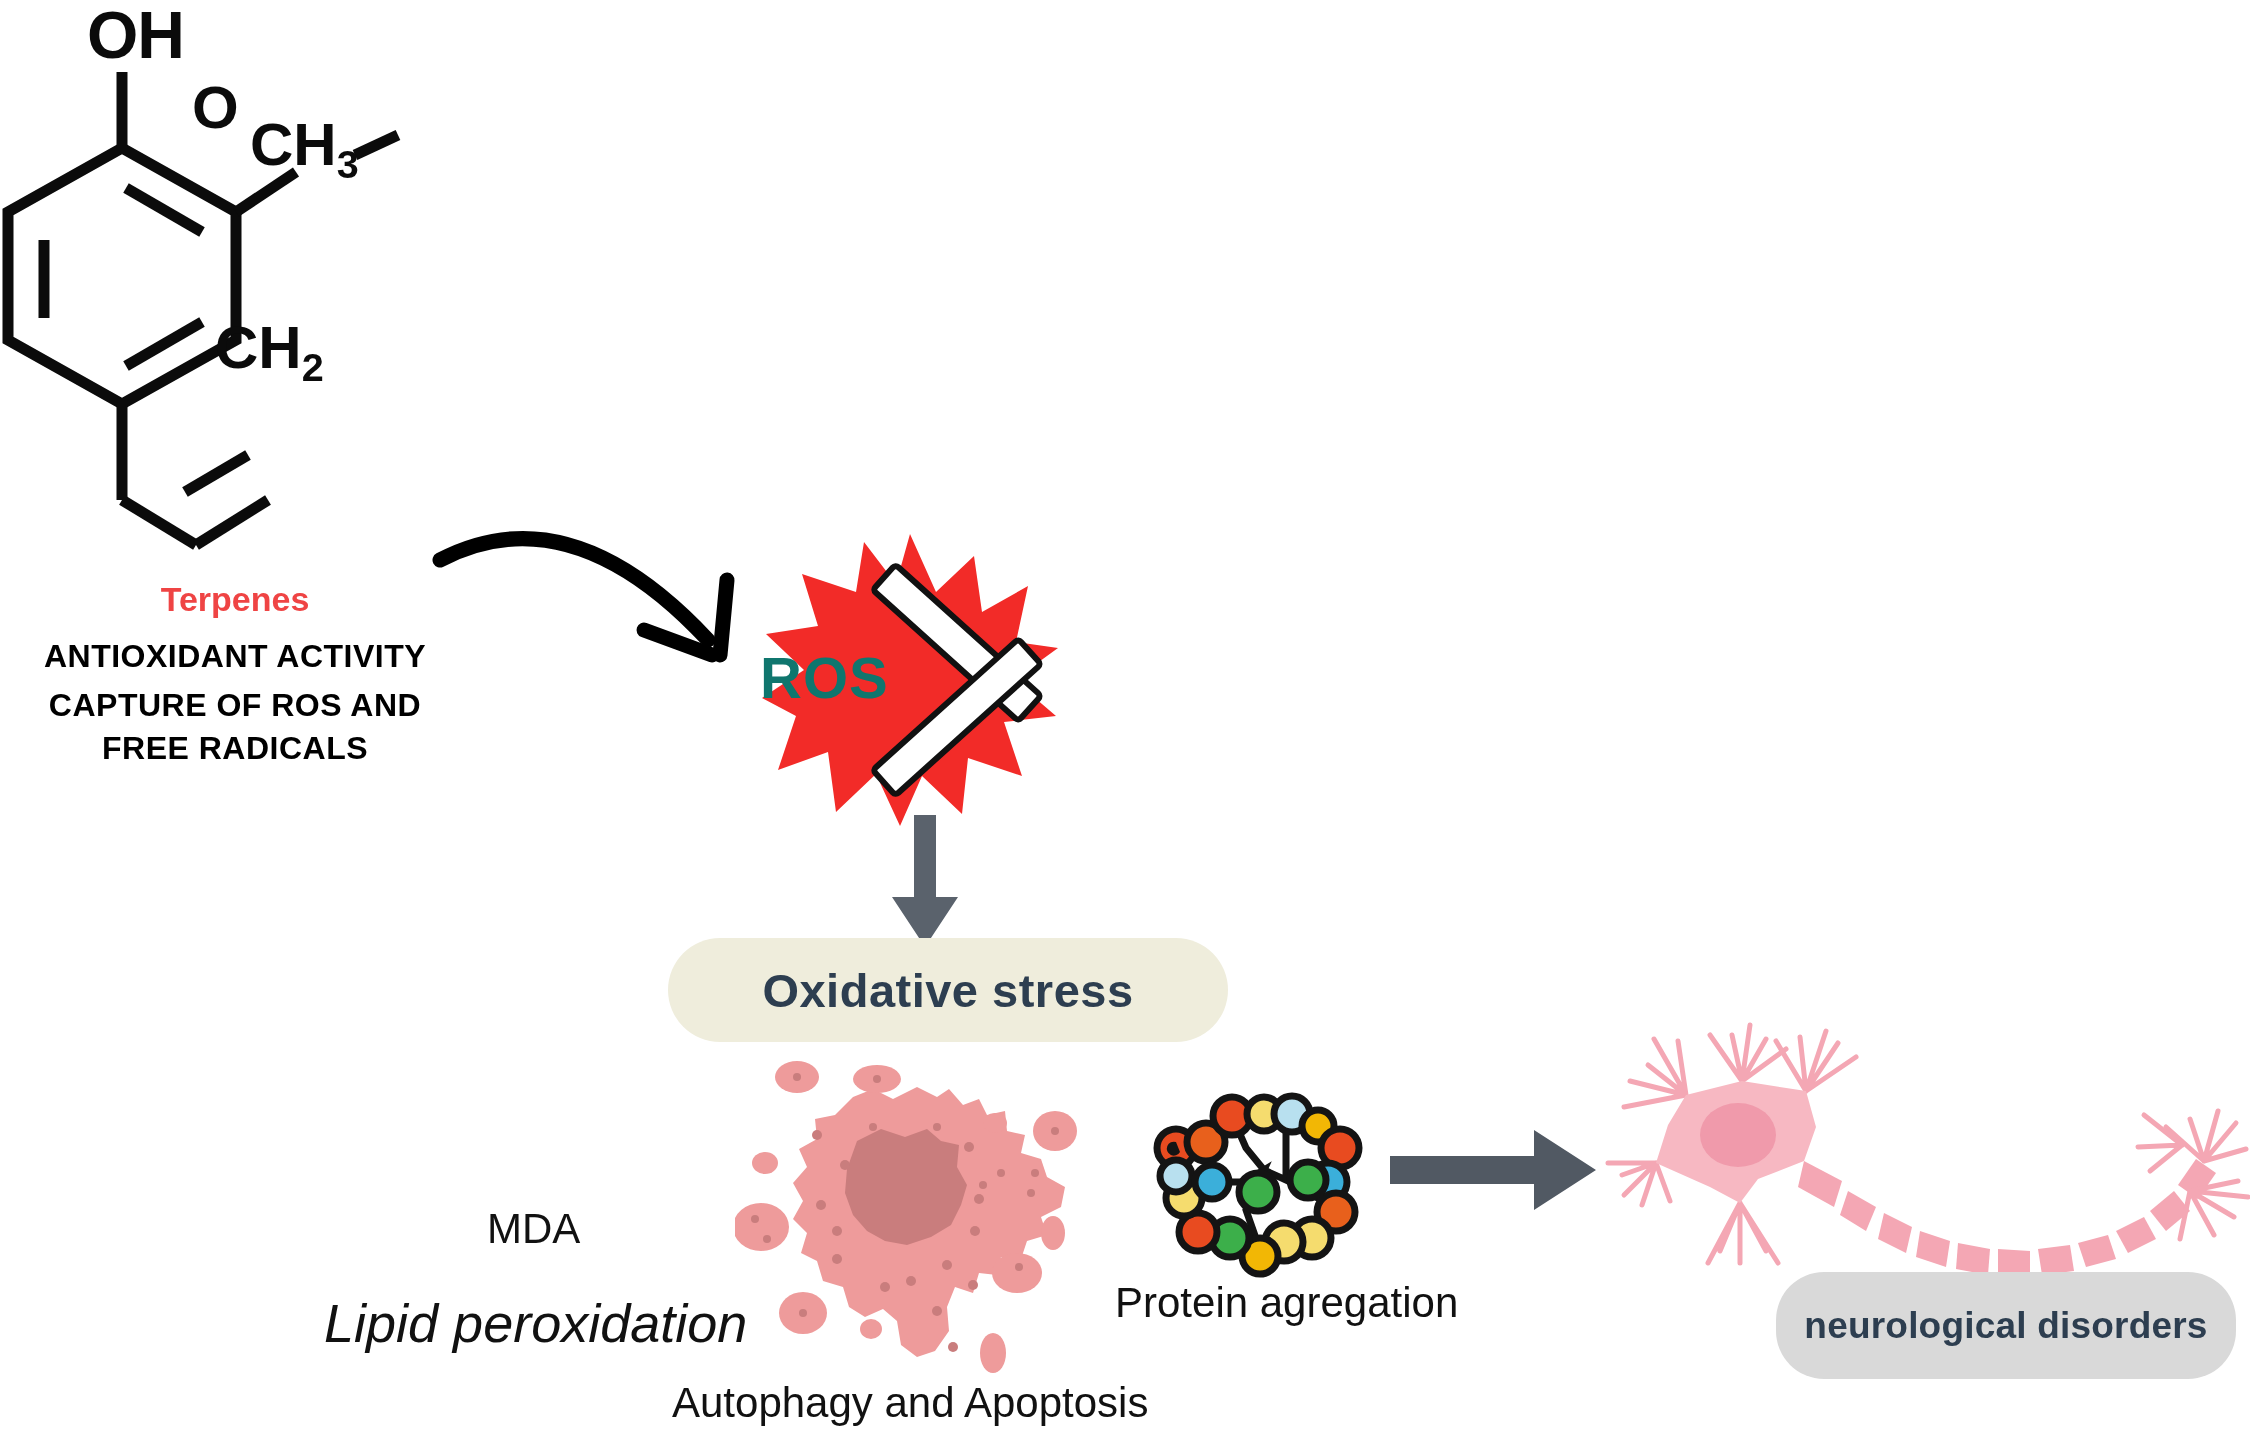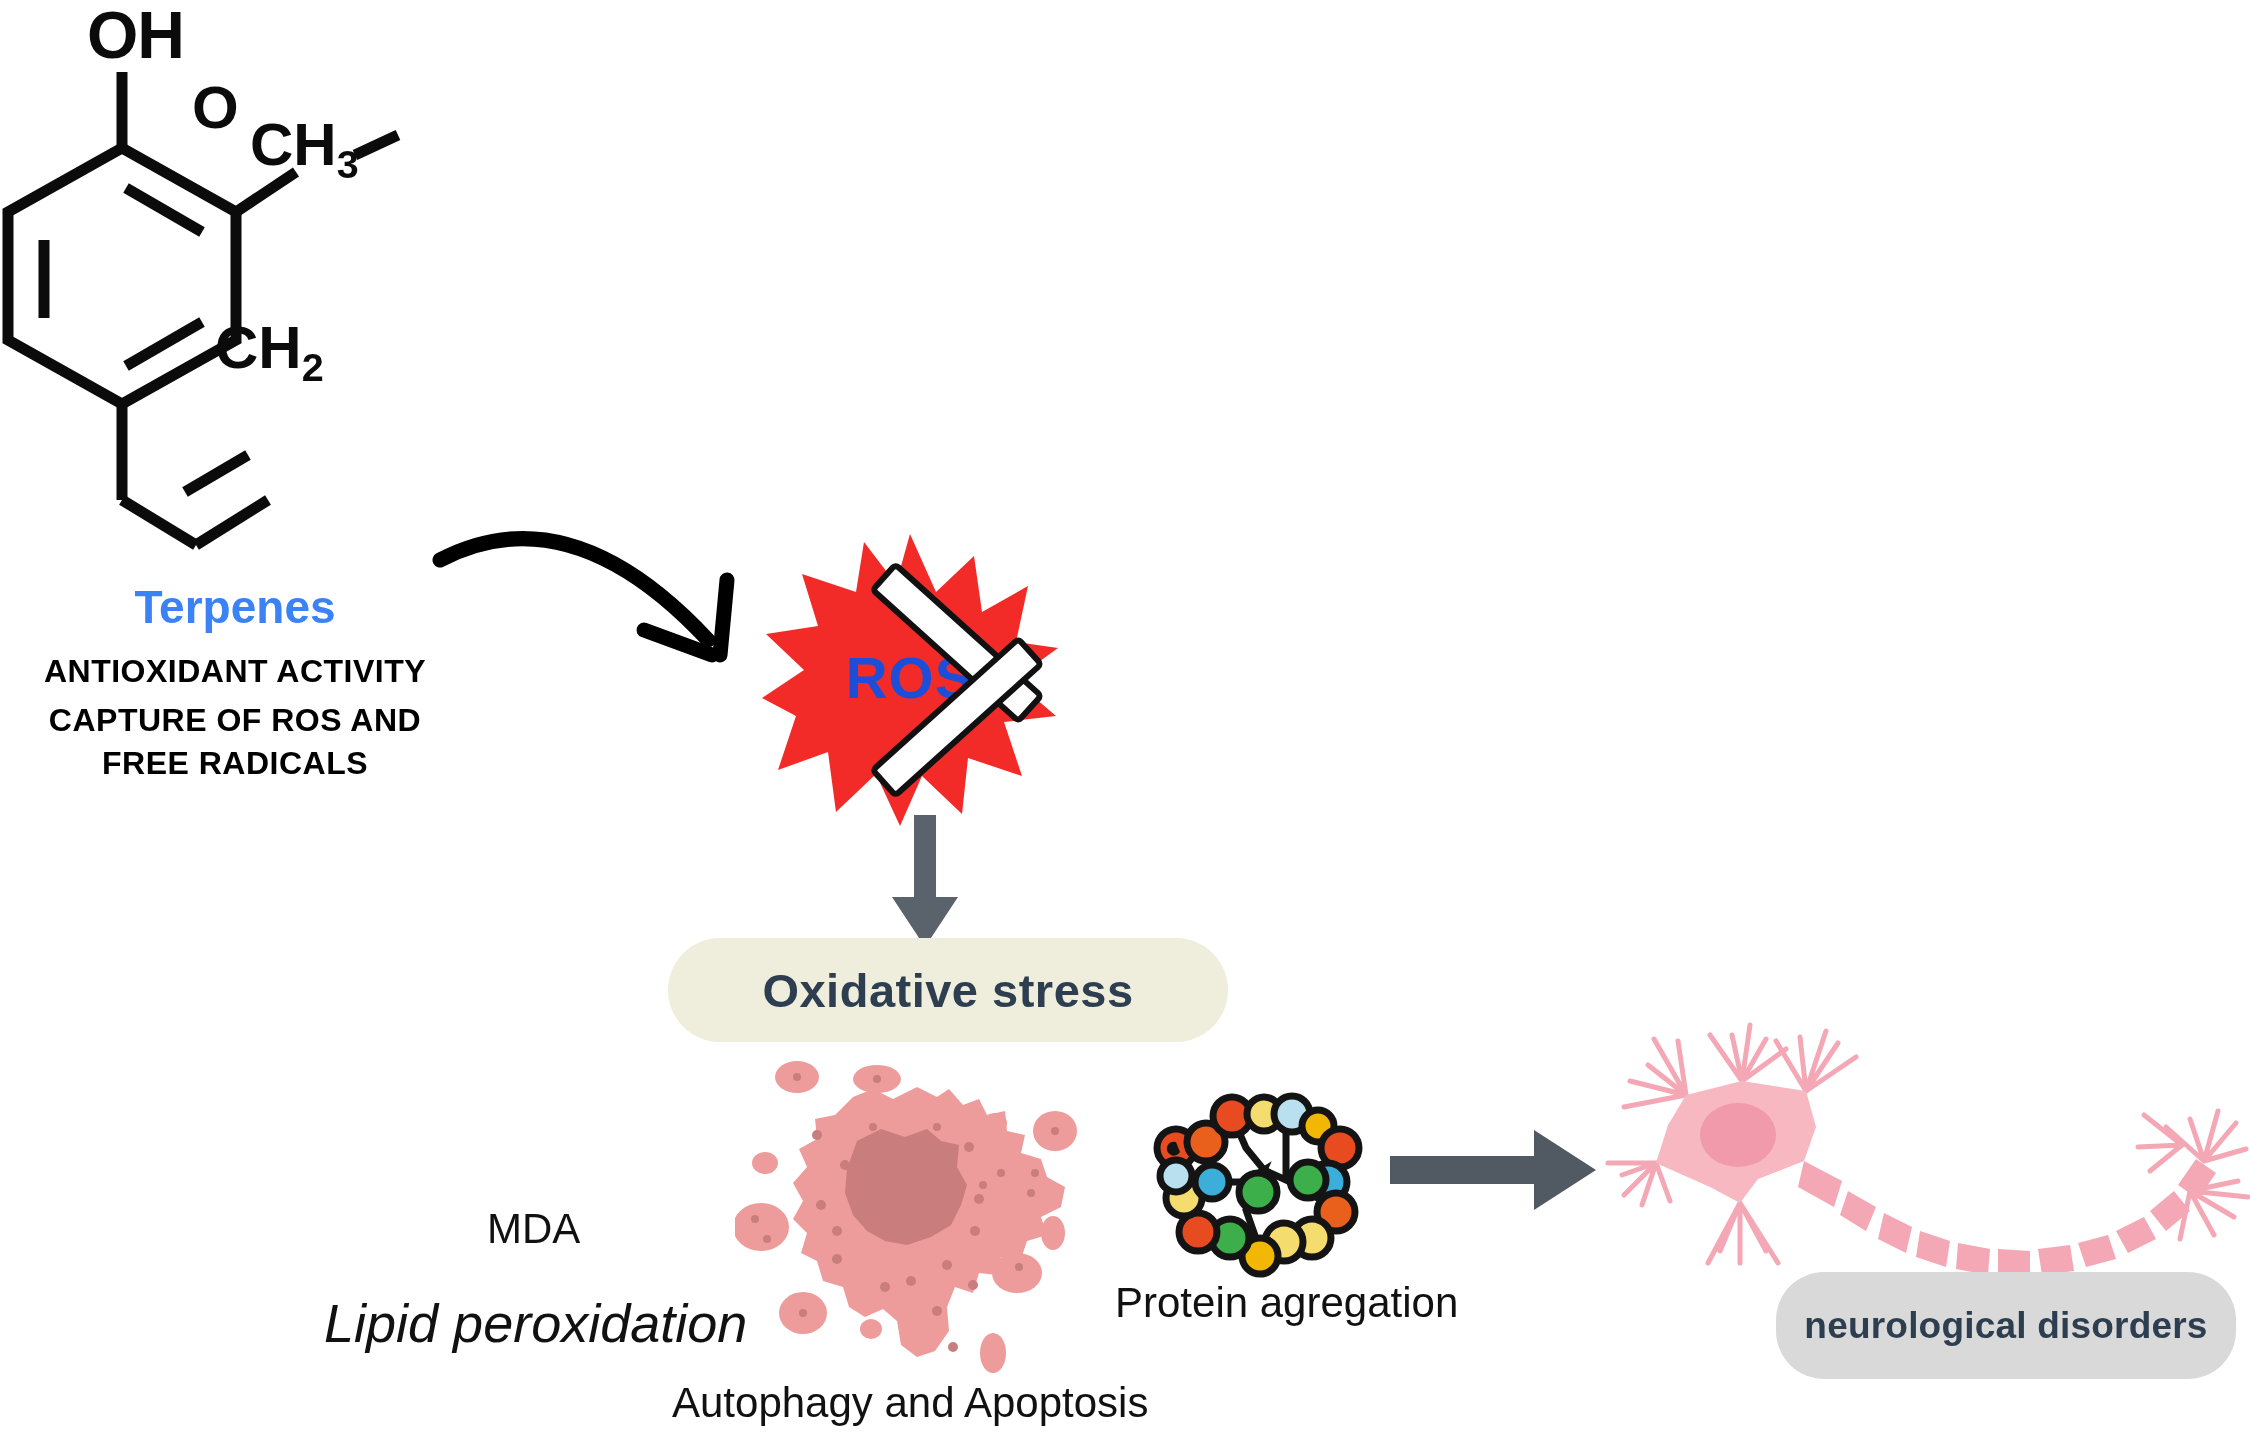--- a/index.html
+++ b/index.html
@@ -36,47 +36,47 @@
   #chem-ch3 { left: 250px; top: 115px; font-size: 60px; }
   #chem-ch2 { left: 215px; top: 318px; font-size: 60px; }
   .sub { font-size: 0.66em; vertical-align: sub; }
 
   
   #terpenes-block {
     left: 0px; top: 580px; width: 470px;
     text-align: center;
   }
   #terpenes-title {
-    font-size: 46px;
-    font-weight: 700;
-    color: #3b82f6;
+    font-size: 34px;
+    font-weight: 700;
+    color: #ef4444;
     letter-spacing: 0px;
     margin-bottom: 16px;
   }
   .terpenes-sub {
     font-size: 32px;
     font-weight: 700;
     color: #000;
     letter-spacing: 0.5px;
     line-height: 1.35;
   }
   #terpenes-sub2 { margin-top: 6px; }
 
   
   #curved-arrow { left: 430px; top: 500px; width: 380px; height: 240px; }
 
   
   #ros-burst { left: 760px; top: 530px; width: 300px; height: 300px; }
   #ros-text {
     position: absolute;
     left: 0; top: 114px; width: 300px;
-    text-align: center;
+    text-align: left;
     font-size: 58px;
     font-weight: 700;
-    color: #1d4ed8;
+    color: #0f766e;
     letter-spacing: 1px;
     font-family: "Liberation Sans", sans-serif;
     z-index: 3;
     pointer-events: none;
   }
   #ros-cross { position: absolute; left: 0; top: 0; z-index: 4; }
 
   
   #arrow-down { left: 880px; top: 815px; width: 90px; height: 135px; }
   #arrow-right { left: 1390px; top: 1120px; width: 210px; height: 100px; }

